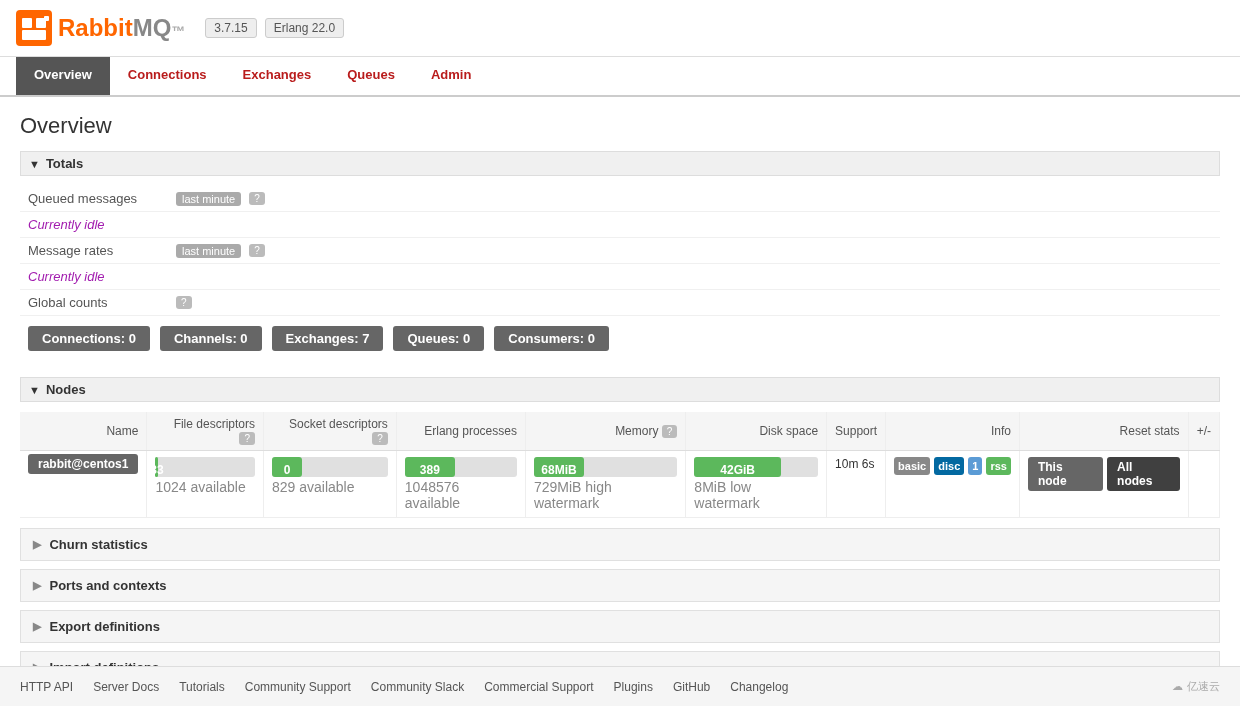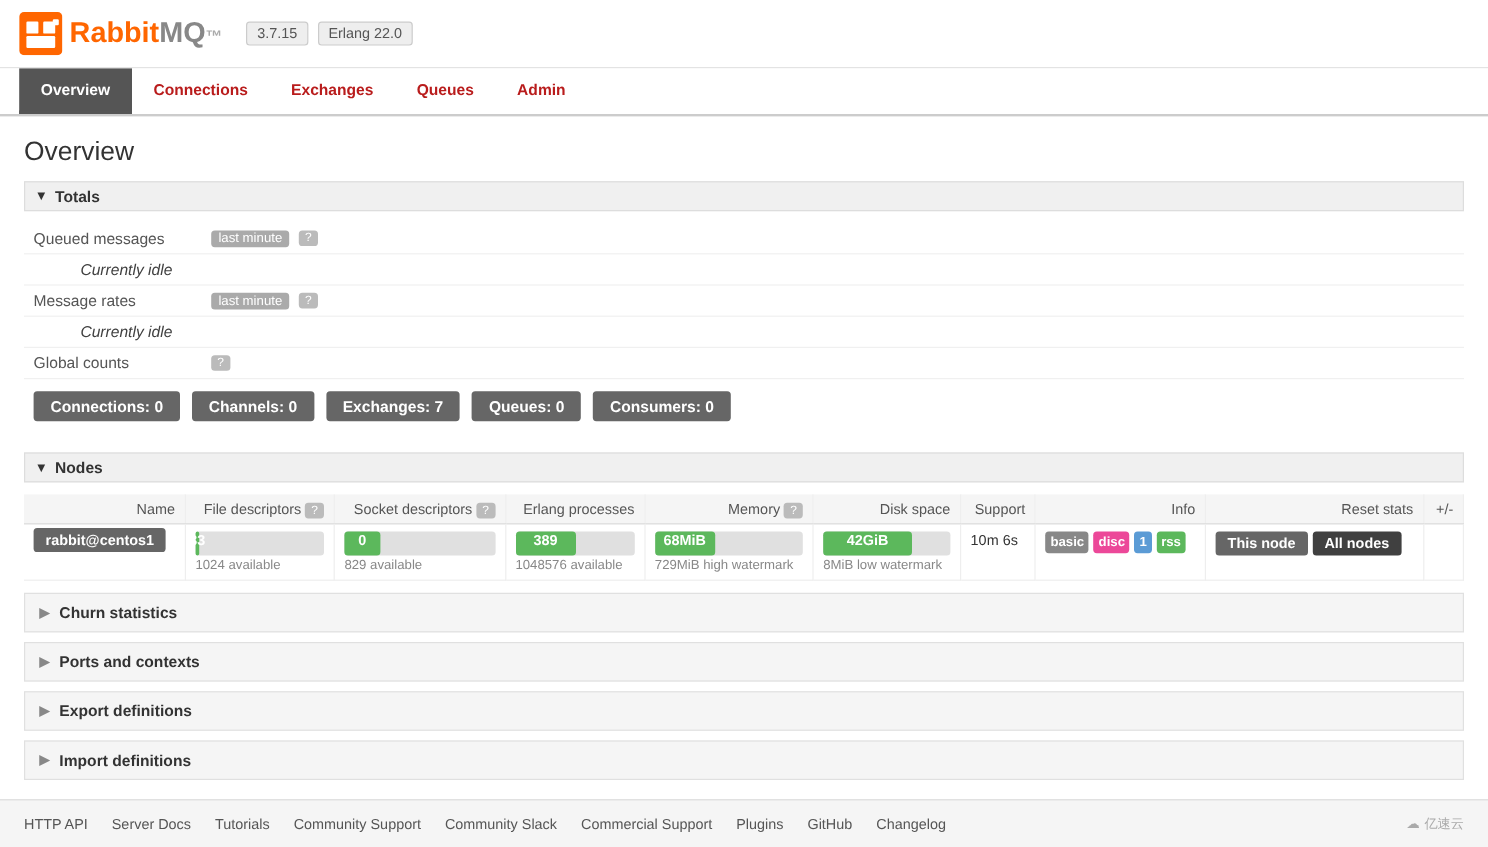--- a/index.html
+++ b/index.html
@@ -117,23 +117,22 @@
     }
     .help-badge {
       background: #bbb;
       color: #fff;
       font-size: 10px;
       padding: 1px 5px;
       border-radius: 3px;
       cursor: pointer;
     }
     .idle-text {
-      color: #404040;
+      color: #a21caf;
       font-style: italic;
-      margin-left: 39px;
     }
 
     
     .counts-row {
       display: flex;
       gap: 10px;
       padding: 10px 8px;
       flex-wrap: wrap;
     }
     .count-badge {
@@ -183,49 +182,49 @@
       background: #e0e0e0;
       border-radius: 3px;
       height: 20px;
       position: relative;
       min-width: 90px;
     }
     .progress-bar-fill {
       height: 100%;
       border-radius: 3px;
       display: flex;
-      align-items: flex-start;
+      align-items: flex-end;
       justify-content: center;
       color: #fff;
       font-weight: bold;
       font-size: 12px;
     }
     .progress-bar-fill.green {
       background: #5cb85c;
     }
     .sub-text {
-      font-size: 11px;
+      font-size: 14px;
       color: #888;
       margin-top: 2px;
     }
     .info-badges {
       display: flex;
       gap: 4px;
       align-items: center;
     }
     .info-badge {
       padding: 3px 4px;
       border-radius: 3px;
       font-size: 11px;
       color: #fff;
       font-weight: bold;
       cursor: pointer;
     }
     .info-badge.gray { background: #888; }
-    .info-badge.teal { background: #ec4899; }
+    .info-badge.teal { background: #0369a1; }
     .info-badge.blue { background: #5b9bd5; }
     .info-badge.green { background: #5cb85c; }
     .reset-badges {
       display: flex;
       gap: 4px;
     }
     .reset-badge {
       padding: 3px 10px;
       border-radius: 3px;
       font-size: 12px;

